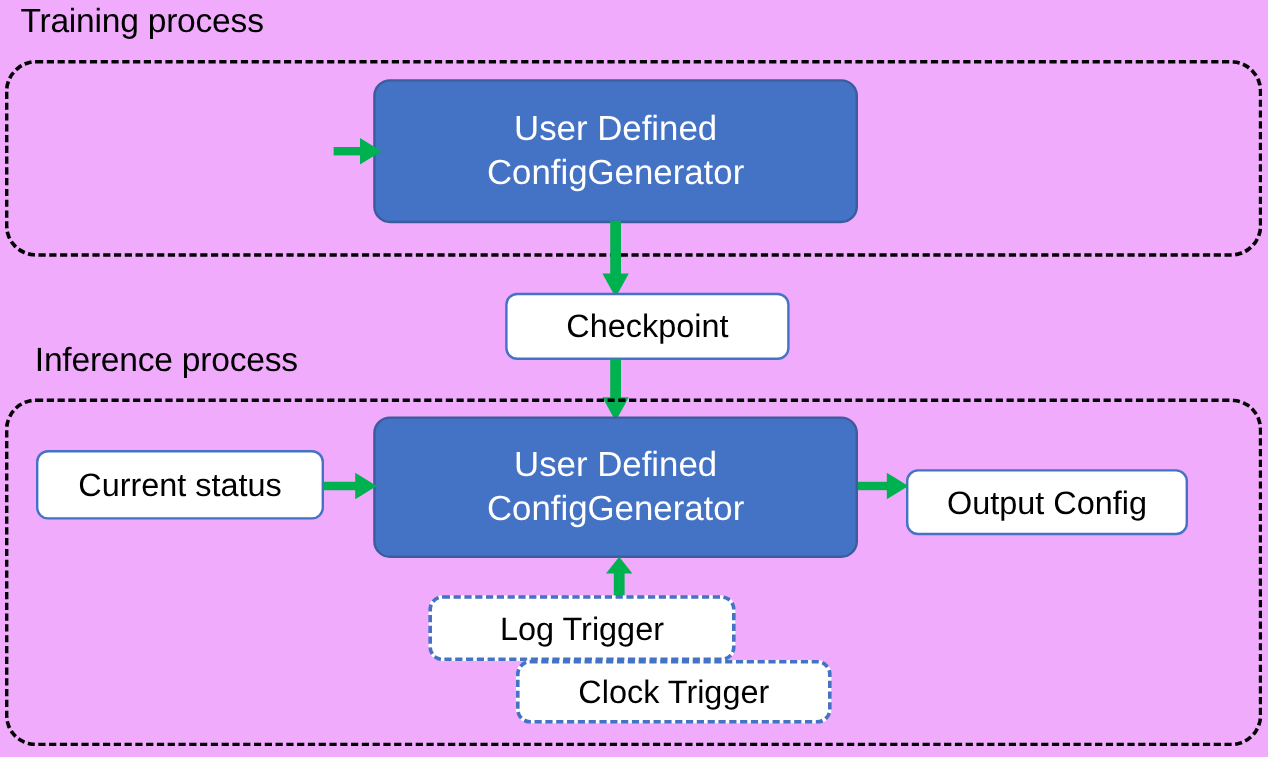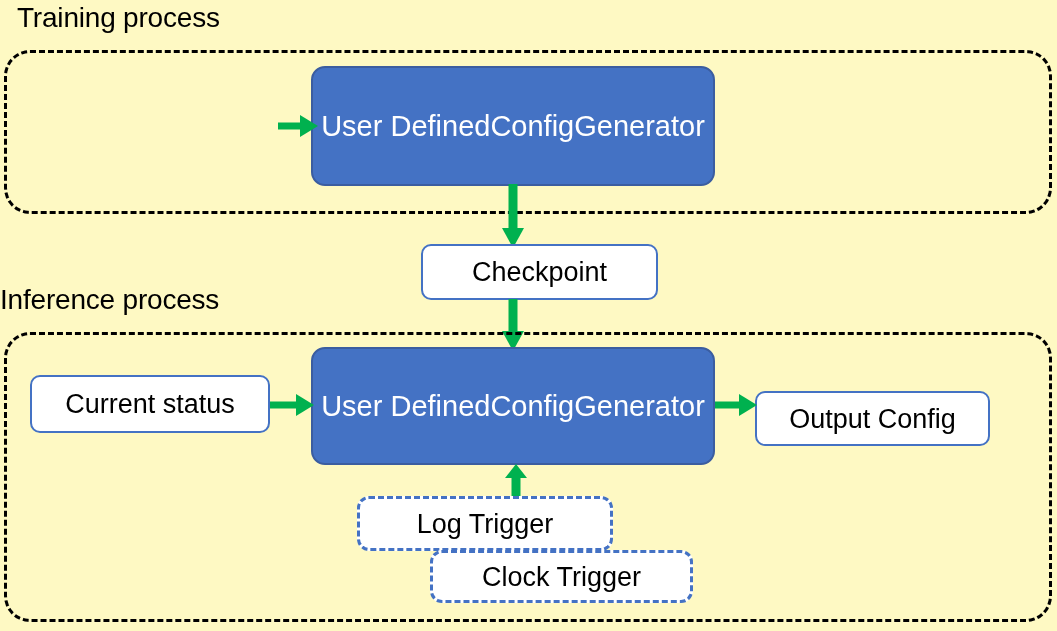--- a/index.html
+++ b/index.html
@@ -7,21 +7,21 @@
     padding: 0;
     background: #ffffff;
   }
   body {
     font-family: "Liberation Sans", sans-serif;
   }
   #canvas {
     position: relative;
     width: 1057px;
     height: 631px;
-    background: #fef9c3;
+    background: #f0abfc;
     overflow: hidden;
   }
 
   
   .section-title {
     position: absolute;
     font-size: 28px;
     line-height: 32px;
     color: #000000;
     white-space: nowrap;
@@ -54,20 +54,21 @@
   }
 
   
   .proc-box {
     position: absolute;
     box-sizing: border-box;
     background: #4472C4;
     border: 2px solid #3B5DA0;
     border-radius: 14px;
     display: flex;
+    flex-direction: column;
     align-items: center;
     justify-content: center;
     color: #ffffff;
     font-size: 29px;
     line-height: 36px;
     white-space: nowrap;
   }
   .proc-box span { display: block; }
 
   
@@ -117,21 +118,21 @@
     <polygon points="5,44 27,44 16,64" fill="#00B14F"></polygon>
   </svg>
 
   <div class="node-box" style="left:395px; top:244px; width:237px; height:56px;margin-left:26px;">Checkpoint</div>
 
   <svg class="arrow-svg" style="left:497px; top:299px;" width="32" height="52" viewBox="0 0 32 52">
     <line x1="16" y1="0" x2="16" y2="34" stroke="#00B14F" stroke-width="9"></line>
     <polygon points="5,32 27,32 16,52" fill="#00B14F"></polygon>
   </svg>
 
-  <div class="section-title" style="left:0; top:284px;">Inference process</div>
+  <div class="section-title" style="left:29px; top:284px;">Inference process</div>
 
   <div class="process-box" style="left:4px; top:332px; width:1048px; height:290px;"></div>
 
   <div class="node-box" style="left:30px; top:375px; width:240px; height:58px;">Current status</div>
 
   <div class="proc-box" style="left:311px; top:347px; width:404px; height:118px;">
     <span>User Defined</span>
     <span>ConfigGenerator</span>
   </div>
 

